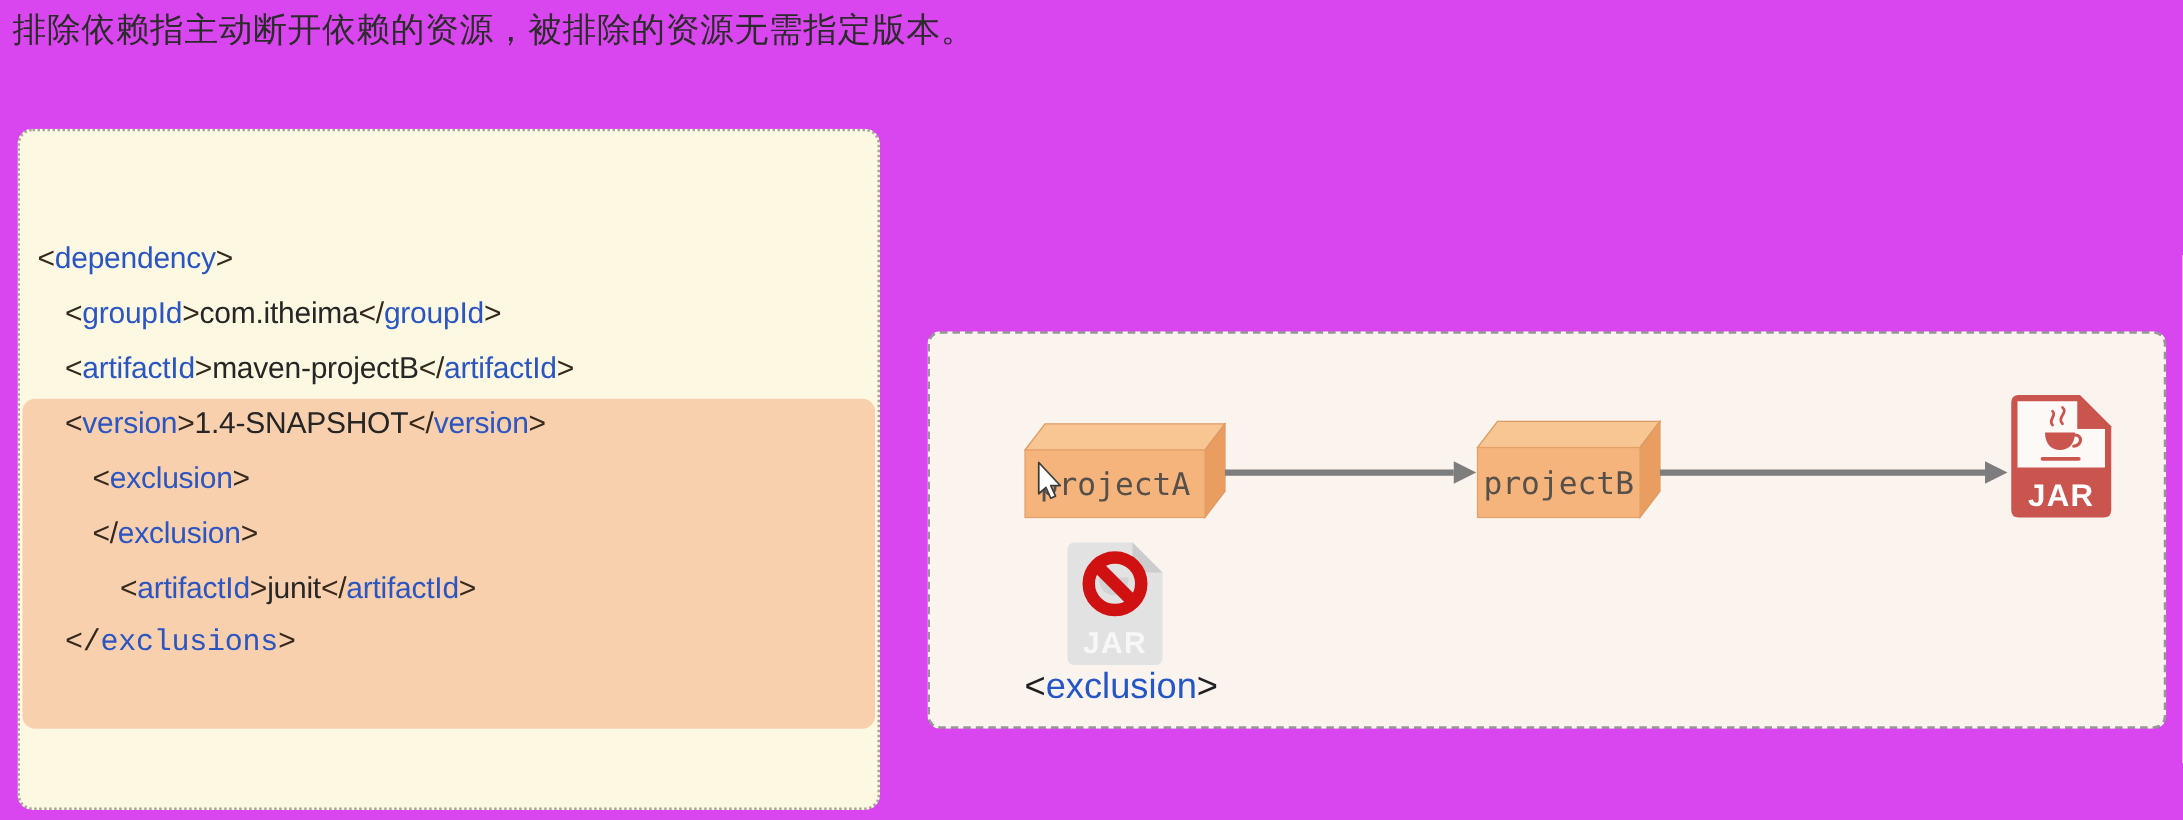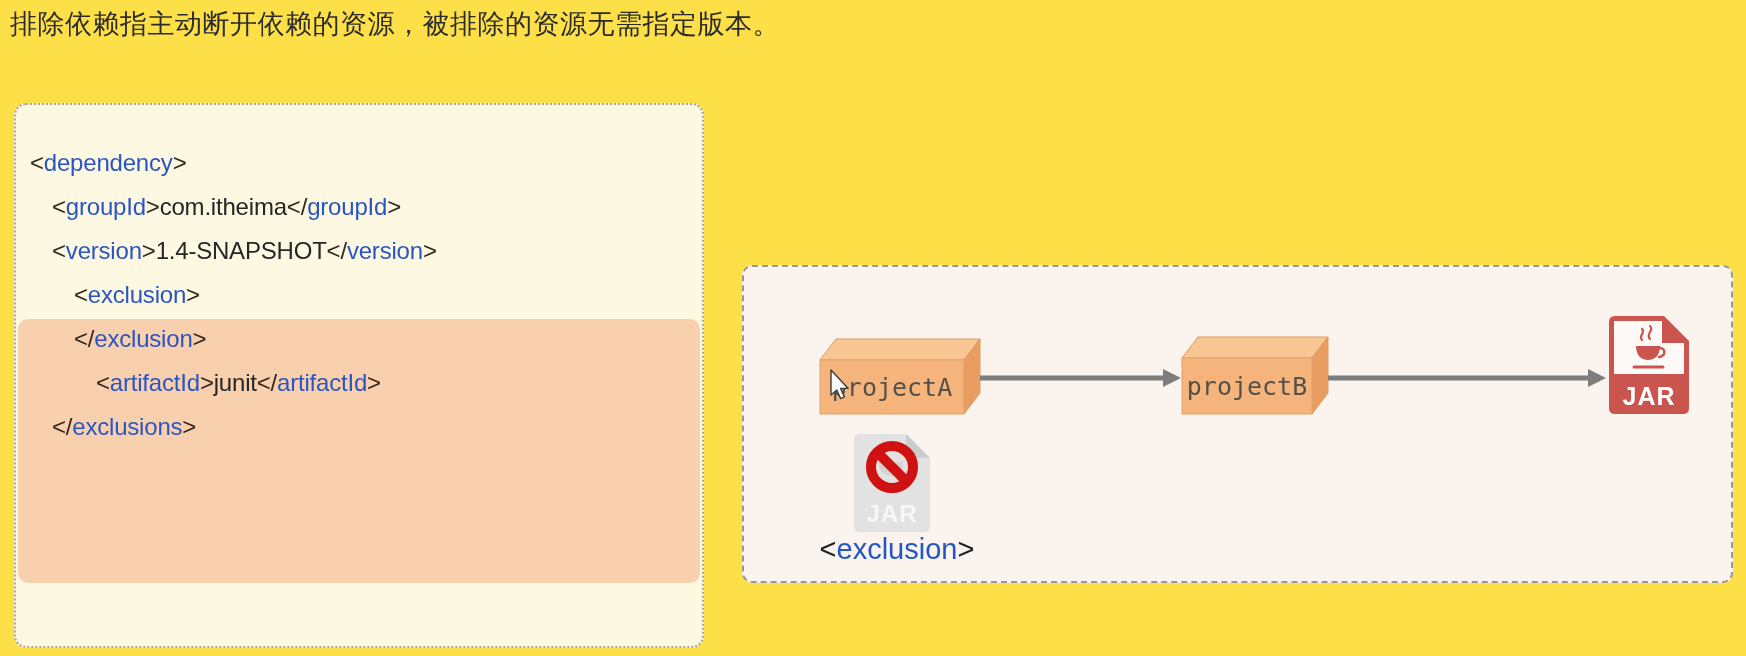--- a/index.html
+++ b/index.html
@@ -1,17 +1,17 @@
 <!DOCTYPE html>
 <html><head>
 <meta charset="utf-8">
 <style>
   html,body{margin:0;padding:0;background:#fff;}
   .stage{
-    position:relative;width:1746px;height:656px;background:#fde047;
+    position:relative;width:1746px;height:656px;background:#d946ef;
     font-family:"Liberation Sans",sans-serif;overflow:hidden;
   }
   .title{
     position:absolute;left:10px;top:6px;font-size:27px;color:#2b2b2b;
     letter-spacing:0.5px;white-space:nowrap;
   }
   
   .codeblock{
     position:absolute;left:14px;top:103px;width:690px;height:545px;
     box-sizing:border-box;background:#fcf8e2;
@@ -52,27 +52,28 @@
 </head>
 <body>
 
 <div class="stage">
 
   <div class="title">排除依赖指主动断开依赖的资源，被排除的资源无需指定版本。</div>
 
   <div class="codeblock">
     <div class="highlight"></div>
     <div class="codelines">
-        <div class="cl" style="padding-left: 14px;"><span class="seg-b">&lt;</span><span class="seg-t">dependency</span><span class="seg-b">&gt;</span></div>
+        <div class="cl" style="padding-left: 14px; margin-top: 44px;"><span class="seg-b">&lt;</span><span class="seg-t">dependency</span><span class="seg-b">&gt;</span></div>
         <div class="cl" style="padding-left: 36px;"><span class="seg-b">&lt;</span><span class="seg-t">groupId</span><span class="seg-b">&gt;</span><span class="seg-x">com.itheima</span><span class="seg-b">&lt;/</span><span class="seg-t">groupId</span><span class="seg-b">&gt;</span></div>
+        <div class="cl" style="padding-left: 36px;"><span class="seg-b">&lt;</span><span class="seg-t">artifactId</span><span class="seg-b">&gt;</span><span class="seg-x">maven-projectB</span><span class="seg-b">&lt;/</span><span class="seg-t">artifactId</span><span class="seg-b">&gt;</span></div>
         <div class="cl" style="padding-left: 36px;"><span class="seg-b">&lt;</span><span class="seg-t">version</span><span class="seg-b">&gt;</span><span class="seg-x">1.4-SNAPSHOT</span><span class="seg-b">&lt;/</span><span class="seg-t">version</span><span class="seg-b">&gt;</span></div>
         <div class="cl" style="padding-left: 58px;"><span class="seg-b">&lt;</span><span class="seg-t">exclusion</span><span class="seg-b">&gt;</span></div>
         <div class="cl" style="padding-left: 58px;"><span class="seg-b">&lt;/</span><span class="seg-t">exclusion</span><span class="seg-b">&gt;</span></div>
         <div class="cl" style="padding-left: 80px;"><span class="seg-b">&lt;</span><span class="seg-t">artifactId</span><span class="seg-b">&gt;</span><span class="seg-x">junit</span><span class="seg-b">&lt;/</span><span class="seg-t">artifactId</span><span class="seg-b">&gt;</span></div>
-        <div class="cl" style="padding-left: 36px;"><span class="seg-b">&lt;/</span><span class="seg-t">exclusions</span><span class="seg-b">&gt;</span></div>
+        <div class="cl" style="padding-left: 36px; font-family: Liberation Mono, monospace;"><span class="seg-b">&lt;/</span><span class="seg-t">exclusions</span><span class="seg-b">&gt;</span></div>
       </div>
   </div>
 
   <div class="diagram">
     <svg class="diag" width="987" height="314" viewBox="0 0 987 314">
 
       <g>
         <polygon points="76,93 92,72 236,72 220,93" fill="#f8c693" stroke="#dd9b62" stroke-width="1"></polygon>
         <polygon points="220,93 236,72 236,126 220,147" fill="#e99d60" stroke="#dd9b62" stroke-width="1"></polygon>
         <rect x="76" y="93" width="144" height="54" fill="#f5b47c" stroke="#e3a169" stroke-width="1"></rect>

